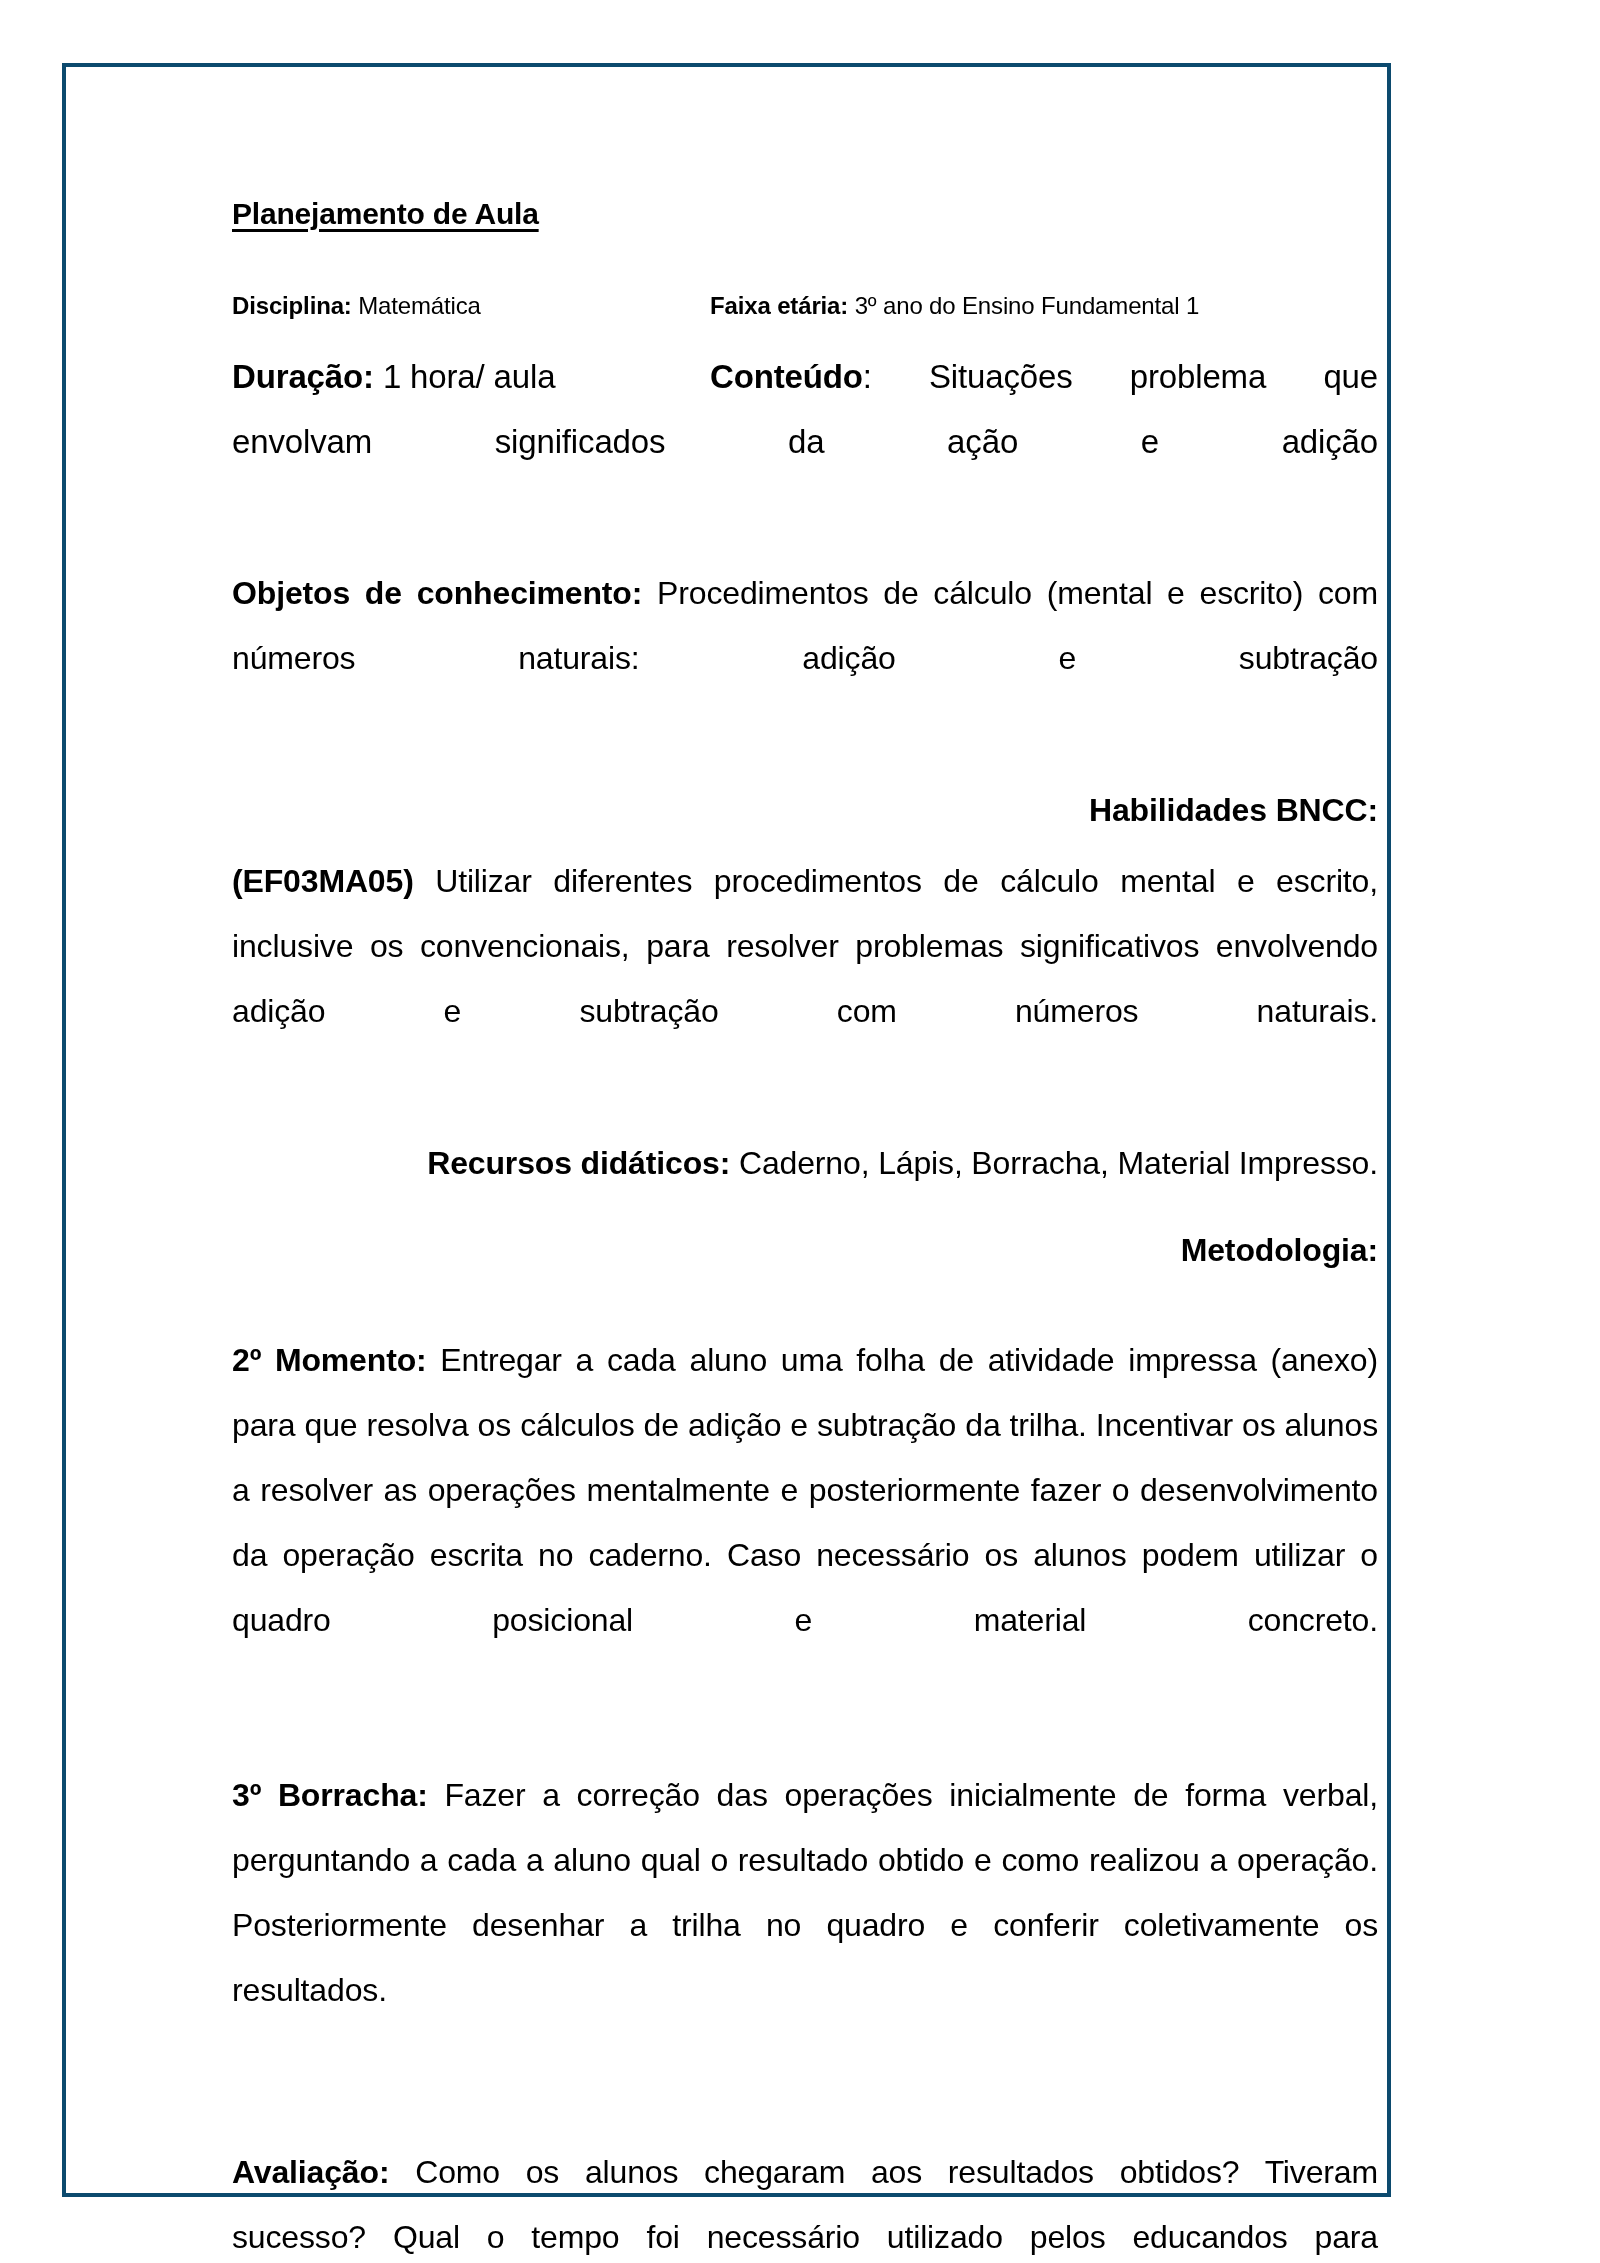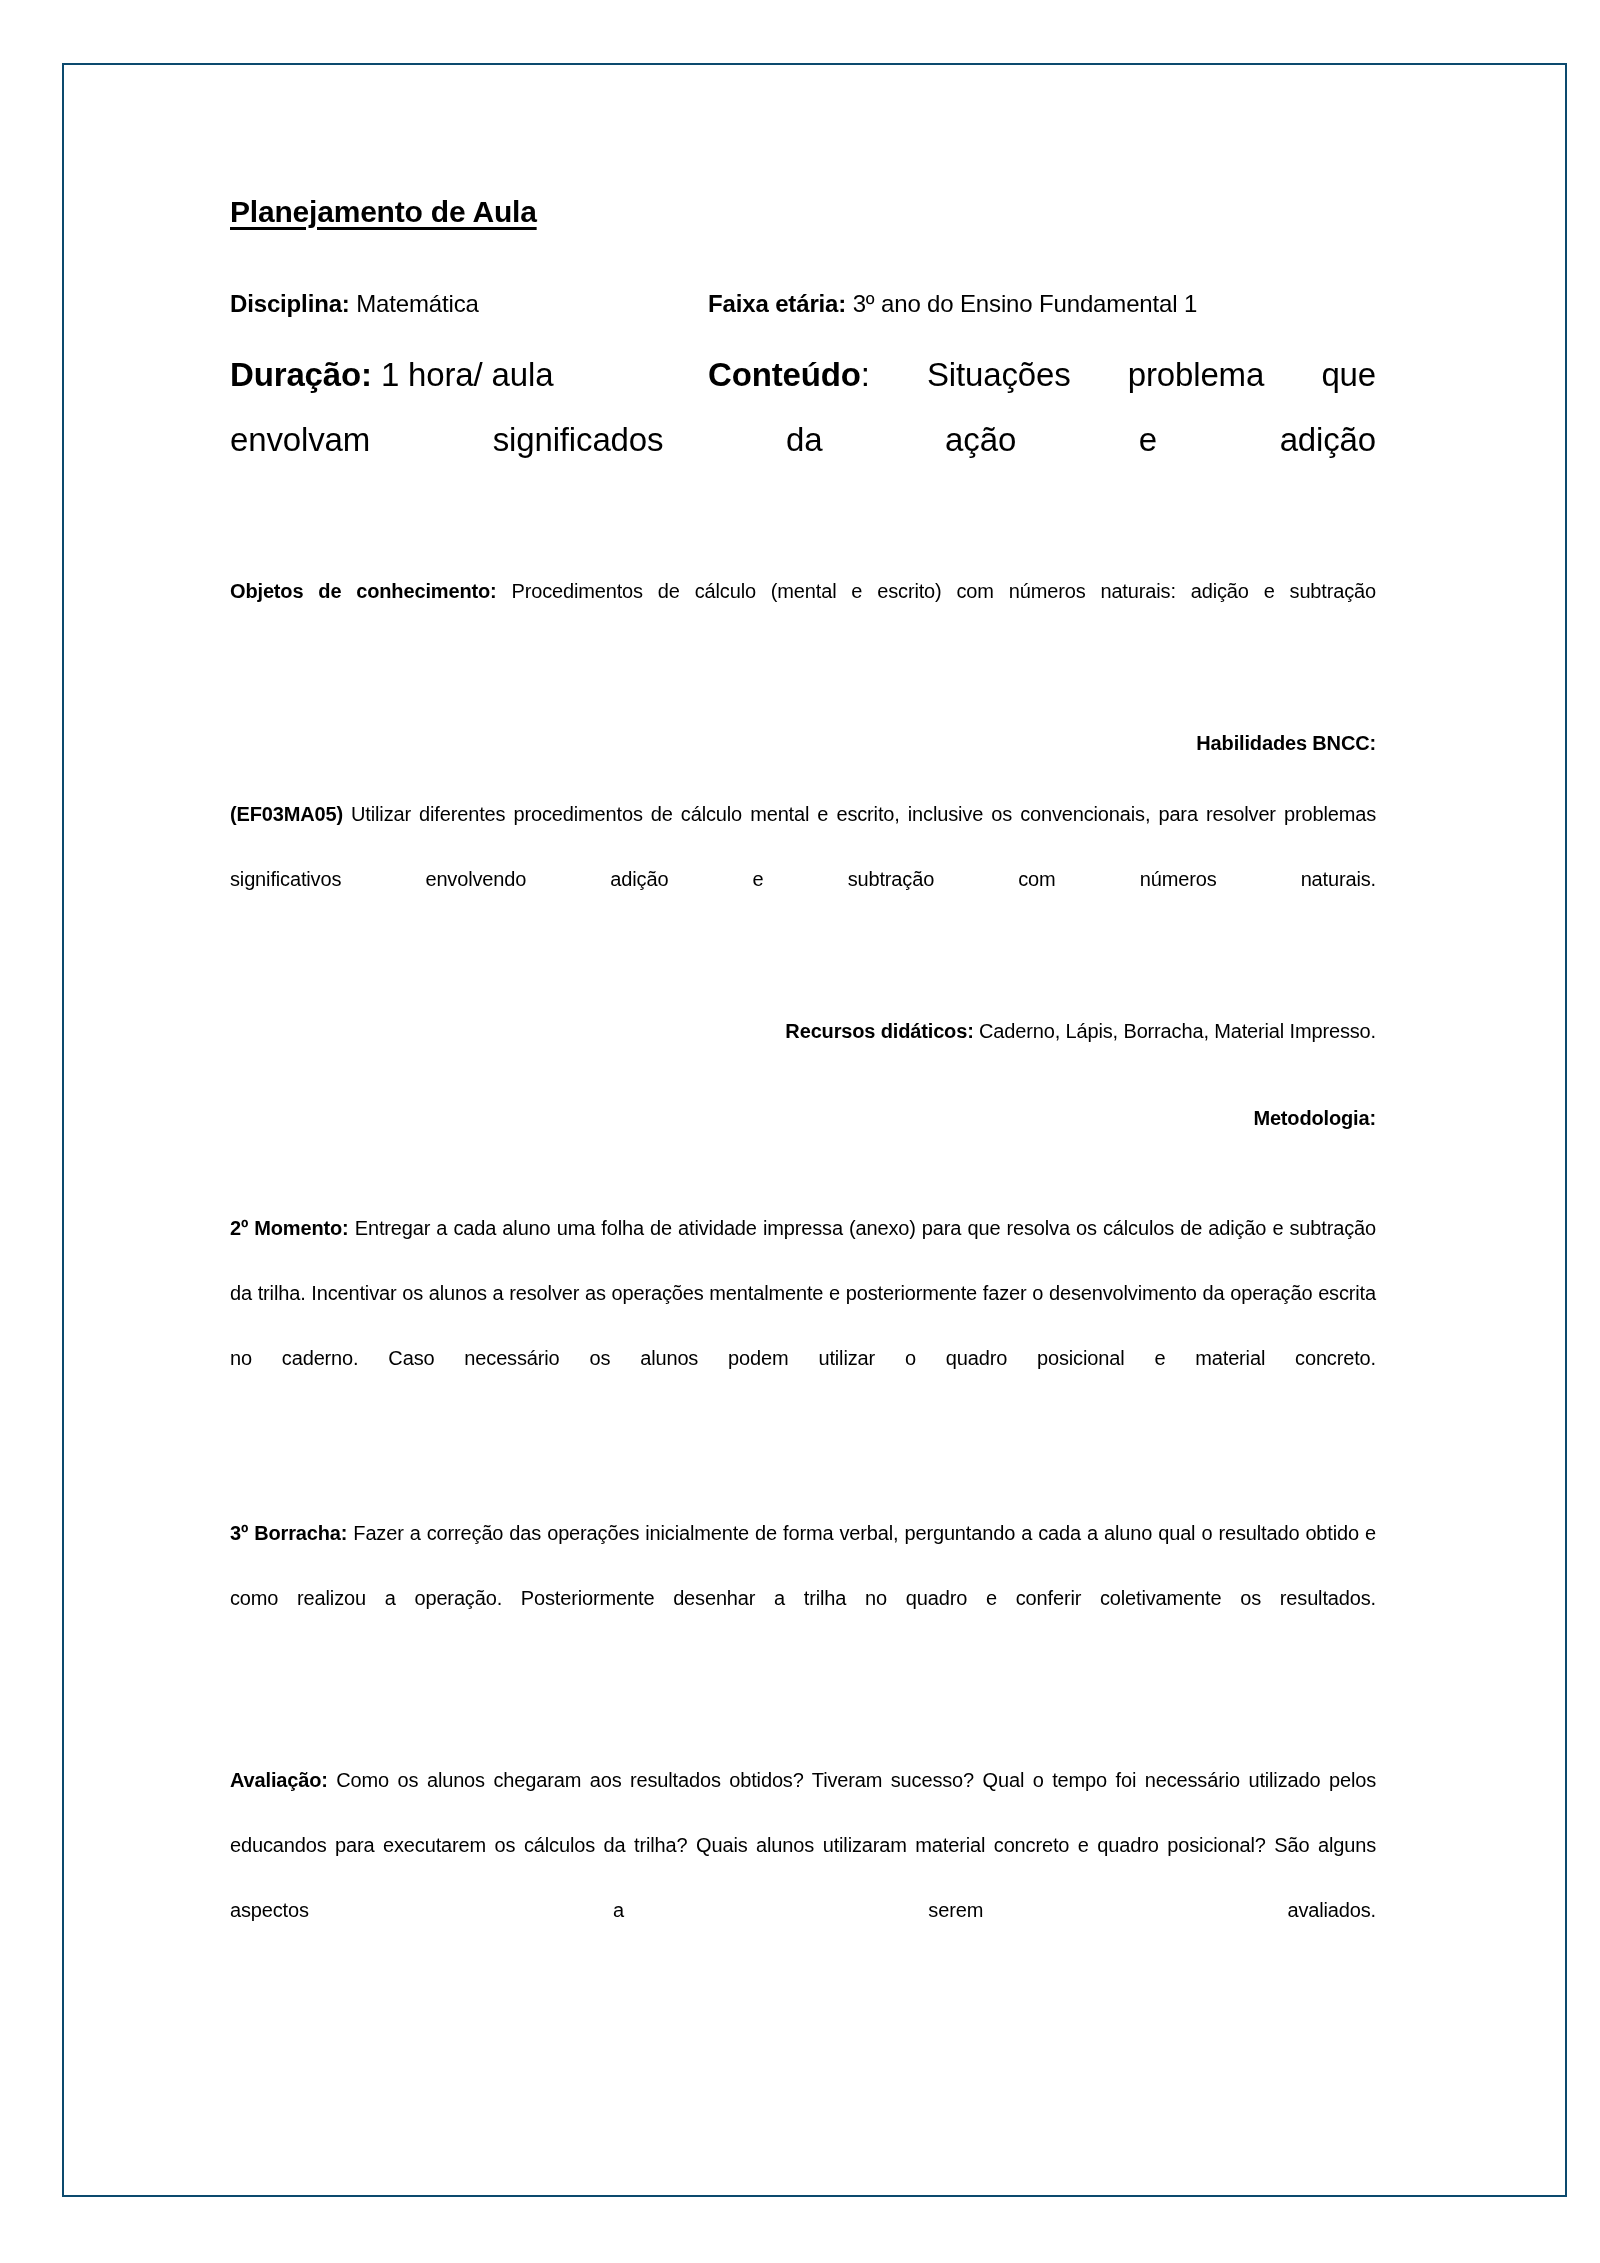--- a/index.html
+++ b/index.html
@@ -14,23 +14,23 @@
     font-family: "Liberation Sans", sans-serif;
     color: #000000;
     -webkit-font-smoothing: antialiased;
   }
 
   
   #page-sheet {
     position: absolute;
     left: 62px;
     top: 63px;
-    width: 1505px;
+    width: 1329px;
     height: 2134px;
-    border: 2px solid #0c4a6e;
+    border: 4px solid #0c4a6e;
     box-sizing: border-box;
     background: #ffffff;
   }
 
   
   #doc-body {
     position: absolute;
     left: 166px;          
     top: 126px;           
     width: 1146px;        
@@ -40,21 +40,21 @@
     font-size: 30px;
     font-weight: bold;
     line-height: 42px;
     letter-spacing: -0.2px;
     text-decoration: underline;
     text-underline-offset: 5px;
     margin: 0 0 38px 0;
   }
 
   .para {
-    font-size: 20px;
+    font-size: 32px;
     line-height: 65px;
     margin: 0;
     text-align: justify;
     text-justify: inter-word;
     letter-spacing: -0.15px;
   }
 
   
   .para::after {
     content: "";

